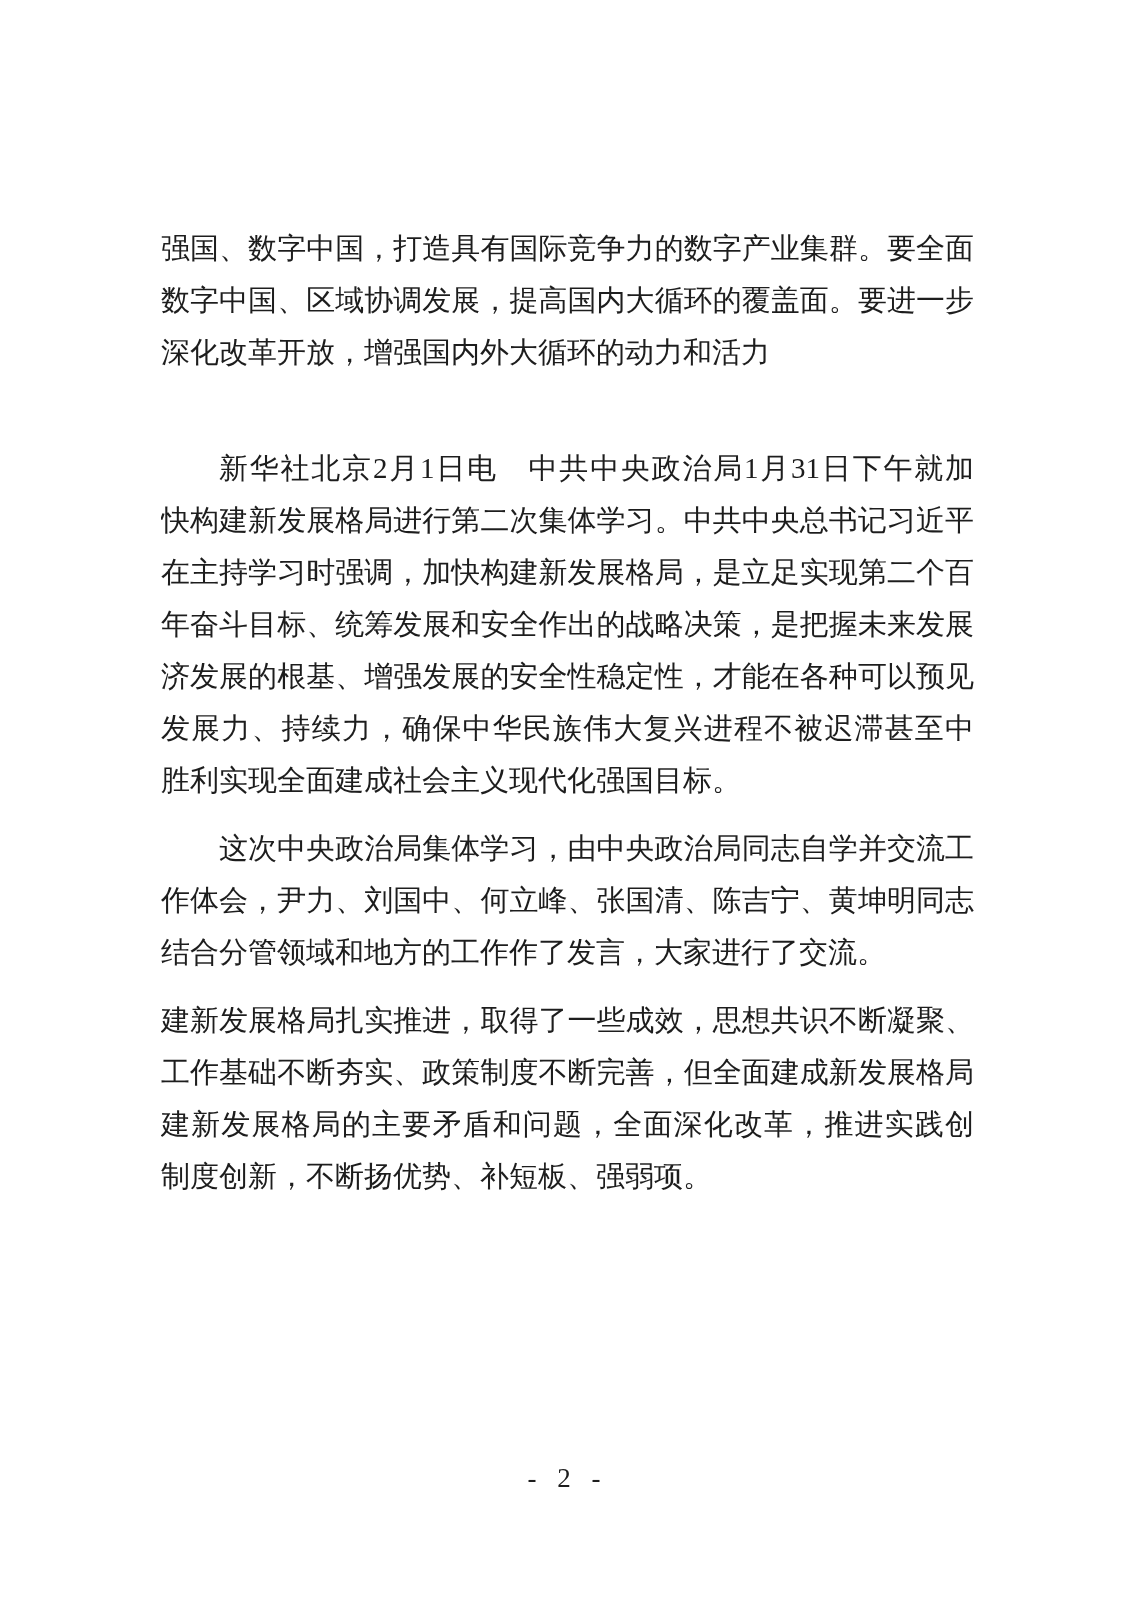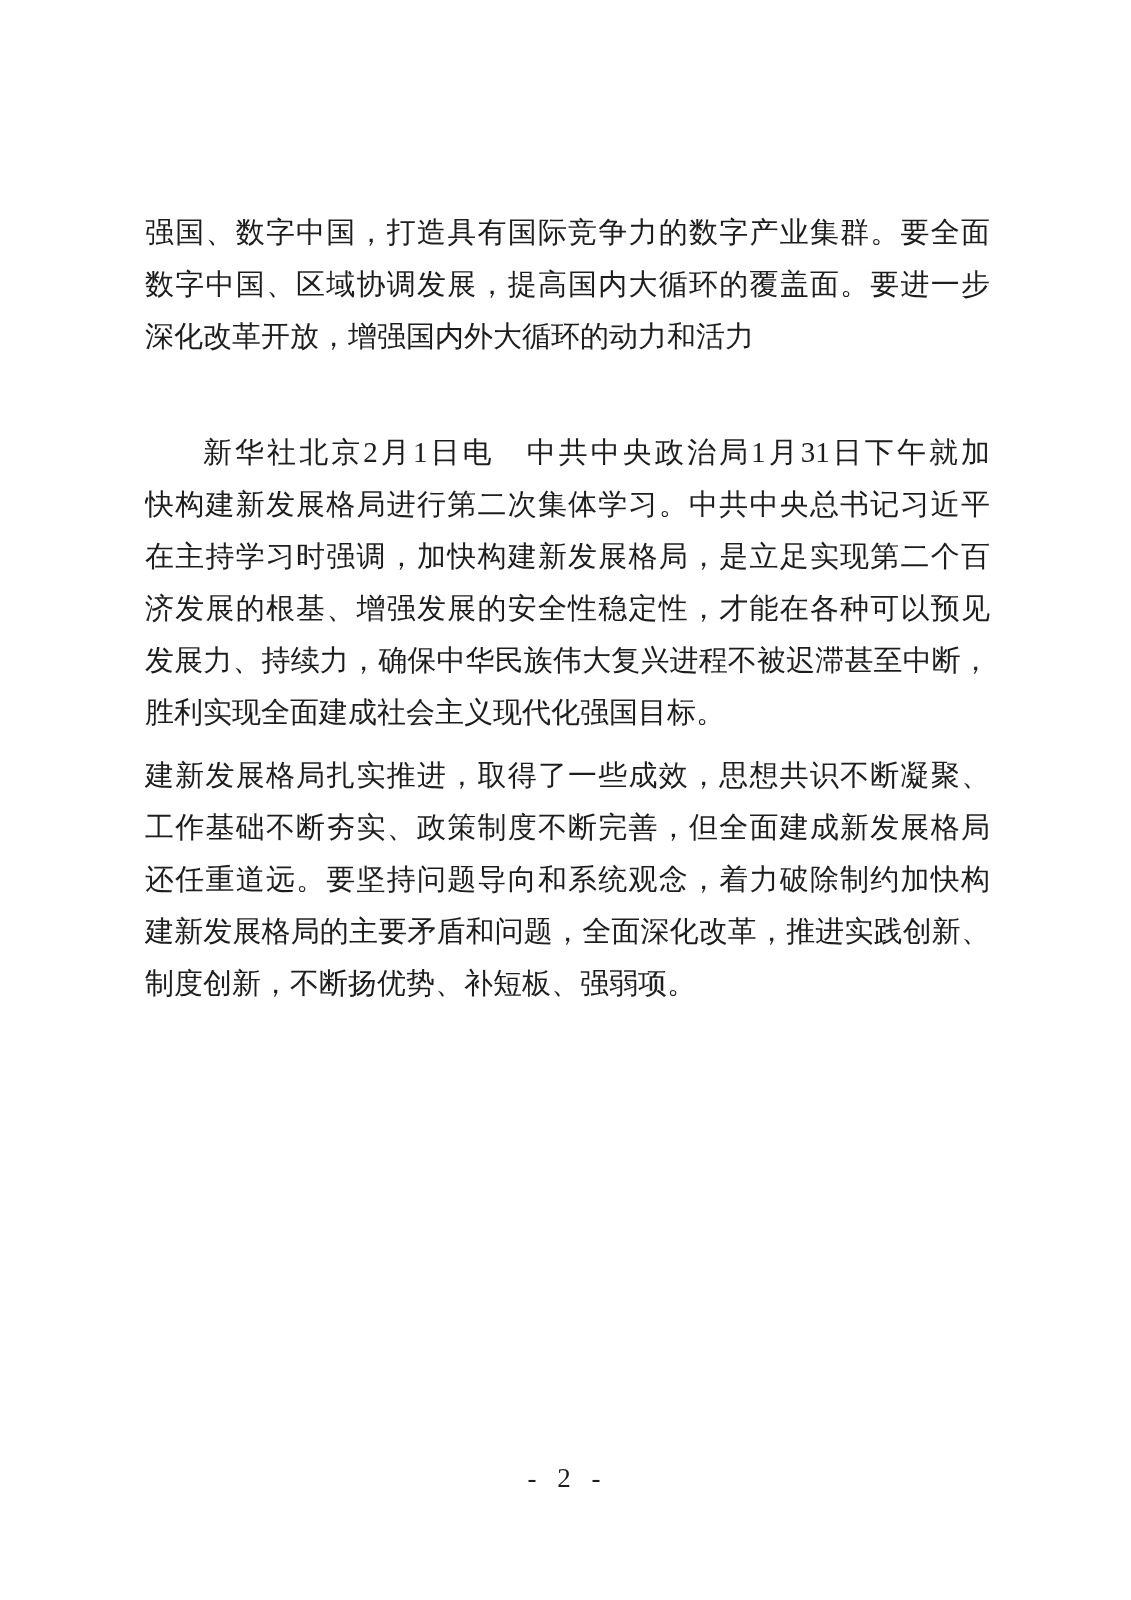--- a/index.html
+++ b/index.html
@@ -17,21 +17,21 @@
     overflow: hidden;
   }
   .content {
     position: absolute;
     left: 145px;
     top: 206px;
     width: 845px;
     font-size: 29px;
   }
   .para {
-    margin: 0;
+    margin: 16px;
     padding: 0;
   }
   .line {
     height: 52px;
     line-height: 52px;
     text-align: justify;
     text-align-last: justify;
     overflow: hidden;
   }
   .line.short {
@@ -69,30 +69,35 @@
     <div class="para">
       <div class="line">强国、数字中国，打造具有国际竞争力的数字产业集群。要全面</div>
       <div class="line">数字中国、区域协调发展，提高国内大循环的覆盖面。要进一步</div>
       <div class="line short">深化改革开放，增强国内外大循环的动力和活力</div>
     </div>
 
     <div class="para p-gap-large">
       <div class="line indent">新华社北京2月1日电　中共中央政治局1月31日下午就加</div>
       <div class="line">快构建新发展格局进行第二次集体学习。中共中央总书记习近平</div>
       <div class="line">在主持学习时强调，加快构建新发展格局，是立足实现第二个百</div>
+      <div class="line">年奋斗目标、统筹发展和安全作出的战略决策，是把握未来发展</div>
       <div class="line">济发展的根基、增强发展的安全性稳定性，才能在各种可以预见</div>
       <div class="line">发展力、持续力，确保中华民族伟大复兴进程不被迟滞甚至中断，</div>
       <div class="line short">胜利实现全面建成社会主义现代化强国目标。</div>
     </div>
 
+    <div class="para">
+      <div class="line indent">这次中央政治局集体学习，由中央政治局同志自学并交流工</div>
+      <div class="line">作体会，尹力、刘国中、何立峰、张国清、陈吉宁、黄坤明同志</div>
+      <div class="line short">结合分管领域和地方的工作作了发言，大家进行了交流。</div>
+    </div>
 
     <div class="para p-gap-small">
       <div class="line">建新发展格局扎实推进，取得了一些成效，思想共识不断凝聚、</div>
       <div class="line">工作基础不断夯实、政策制度不断完善，但全面建成新发展格局</div>
-      <div class="line">还任重道远。要坚持问题导向和系统观念，着力破除制约加快构</div>
       <div class="line">建新发展格局的主要矛盾和问题，全面深化改革，推进实践创新、</div>
       <div class="line short">制度创新，不断扬优势、补短板、强弱项。</div>
     </div>
 
   </div>
 
   <div class="page-number">- 2 -</div>
 </div>
 
 </body></html>

